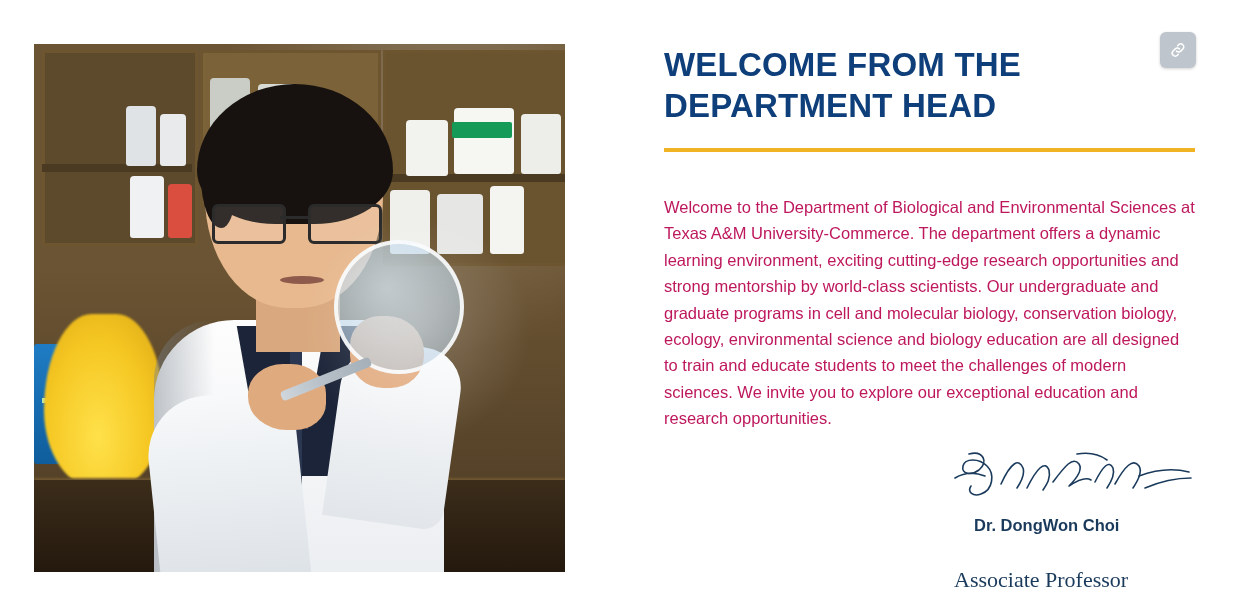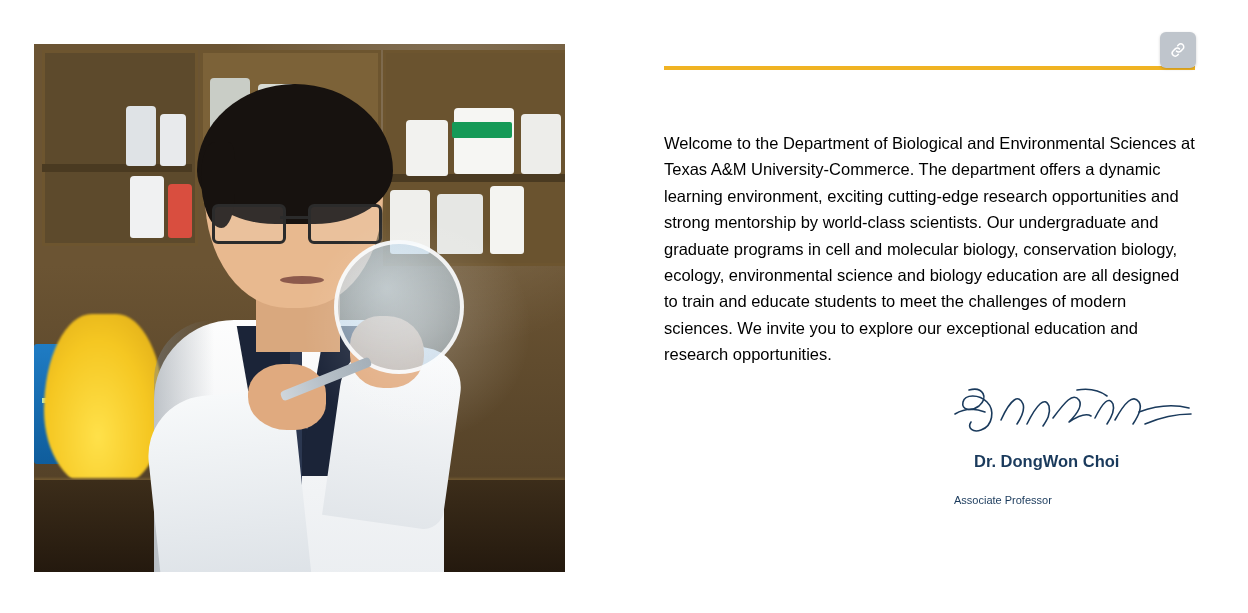--- a/index.html
+++ b/index.html
@@ -301,24 +301,24 @@
     margin: 0;
     text-transform: uppercase;
   }
   .rule {
     margin-top: 22px;
     width: 531px;
     height: 4px;
     background: #f0b323;
   }
   .body-text {
-    margin-top: 60px;
+    margin-top: 42px;
     font-size: 16.5px;
     line-height: 26.4px;
-    color: #000000;
+    color: #be185d;
     width: 531px;
   }
   .sig-block {
     margin-top: 16px;
     width: 531px;
     text-align: left;
     position: relative;
     height: 150px;
   }
   .signature {
@@ -340,23 +340,24 @@
   .sig-role1 {
     position: absolute;
     left: 290px;
     top: 97px;
     font-size: 16.5px;
     color: #1a3a5c;
   }
   .sig-role2 {
     position: absolute;
     left: 290px;
-    top: 110px;
-    font-size: 11px;
+    top: 119px;
+    font-size: 22px;
     color: #1a3a5c;
+    font-family: Liberation Serif, serif;
   }
 
   
   .share-btn {
     position: absolute;
     right: 0px;
     top: -12px;
     width: 36px;
     height: 36px;
     border-radius: 6px;
@@ -423,20 +424,21 @@
       </div>
       <div class="hand-r"></div>
       <div class="petri"></div>
       <div class="hand-l"></div>
       <div class="pipette"></div>
       <div class="glow"></div>
     </div>
   </div>
 
   <div class="content">
+    <h1 class="heading">WELCOME FROM THE DEPARTMENT HEAD</h1>
     <div class="rule"></div>
     <p class="body-text">Welcome to the Department of Biological and Environmental Sciences at Texas A&amp;M University-Commerce. The department offers a dynamic learning environment, exciting cutting-edge research opportunities and strong mentorship by world-class scientists. Our undergraduate and graduate programs in cell and molecular biology, conservation biology, ecology, environmental science and biology education are all designed to train and educate students to meet the challenges of modern sciences. We invite you to explore our exceptional education and research opportunities.</p>
 
     <div class="sig-block">
       <svg class="signature" viewBox="0 0 246 56" aria-hidden="true">
         <g fill="none" stroke="#1a3a5c" stroke-width="1.6" stroke-linecap="round" stroke-linejoin="round">
           <path d="M20 6 C34 2, 40 14, 30 22 C22 28, 12 26, 14 18 C16 10, 30 10, 38 18 C46 26, 44 42, 32 46 C24 49, 18 44, 22 38"></path>
           <path d="M6 30 C16 24, 26 24, 36 28"></path>
           <path d="M52 36 C62 14, 70 10, 74 20 C76 26, 72 34, 68 40"></path>
           <path d="M78 40 C88 20, 96 12, 100 22 C102 30, 98 36, 94 42"></path>

